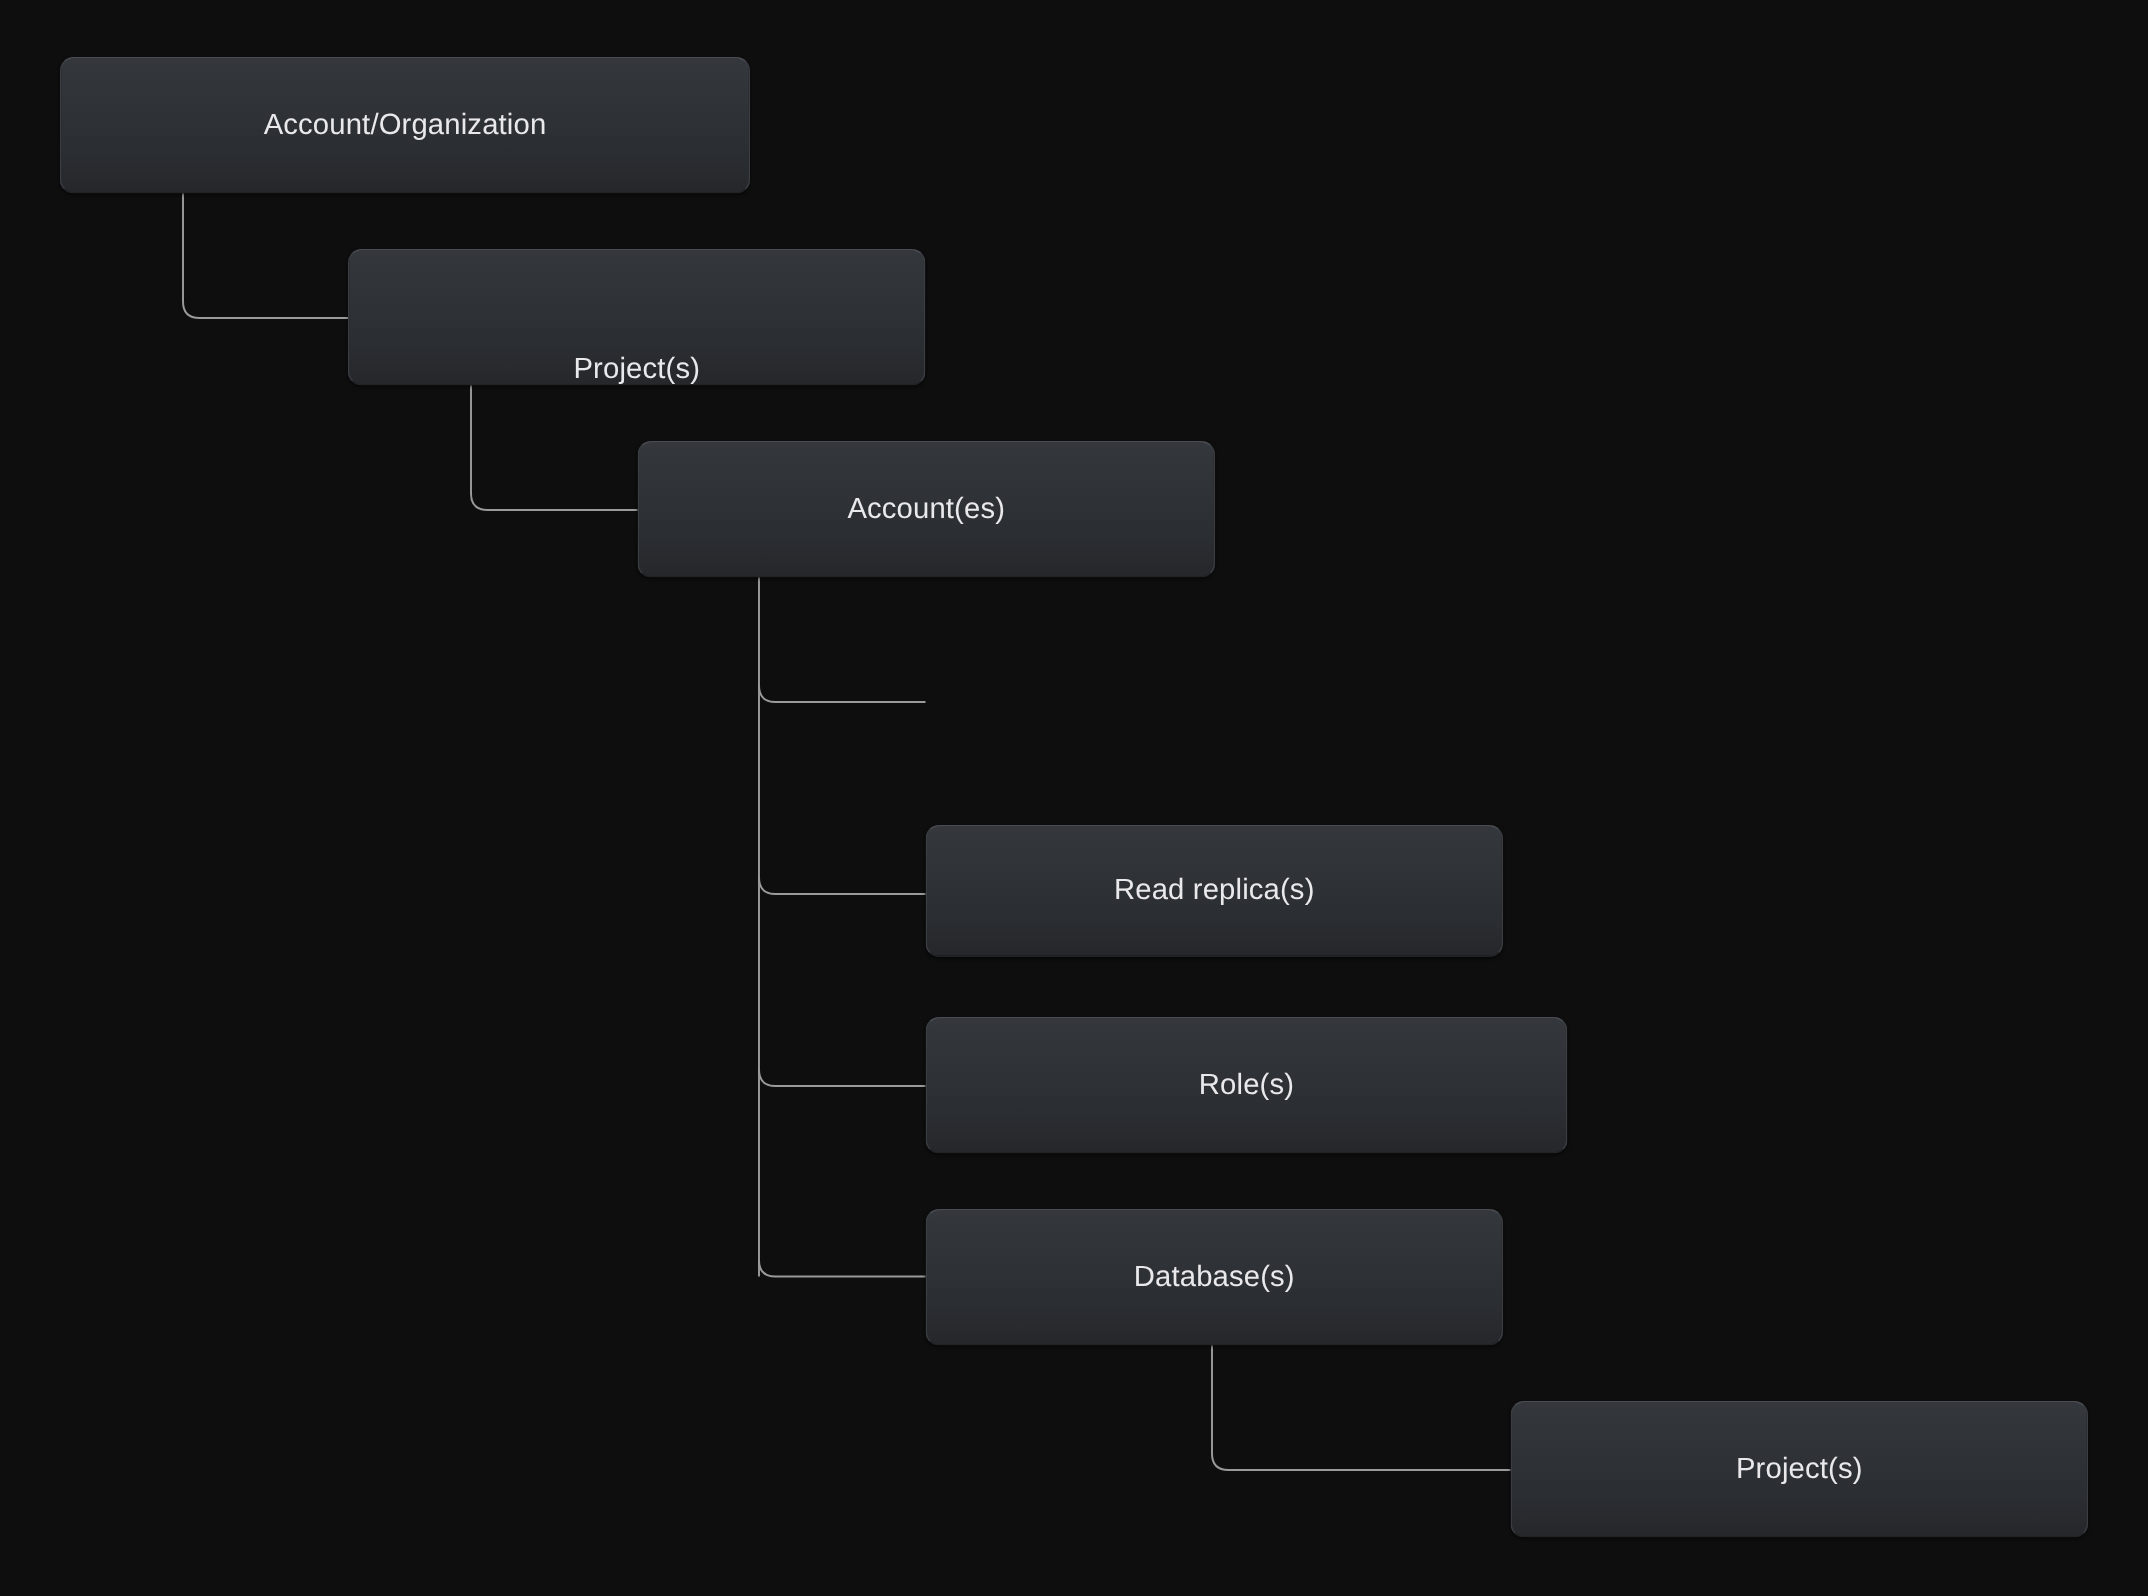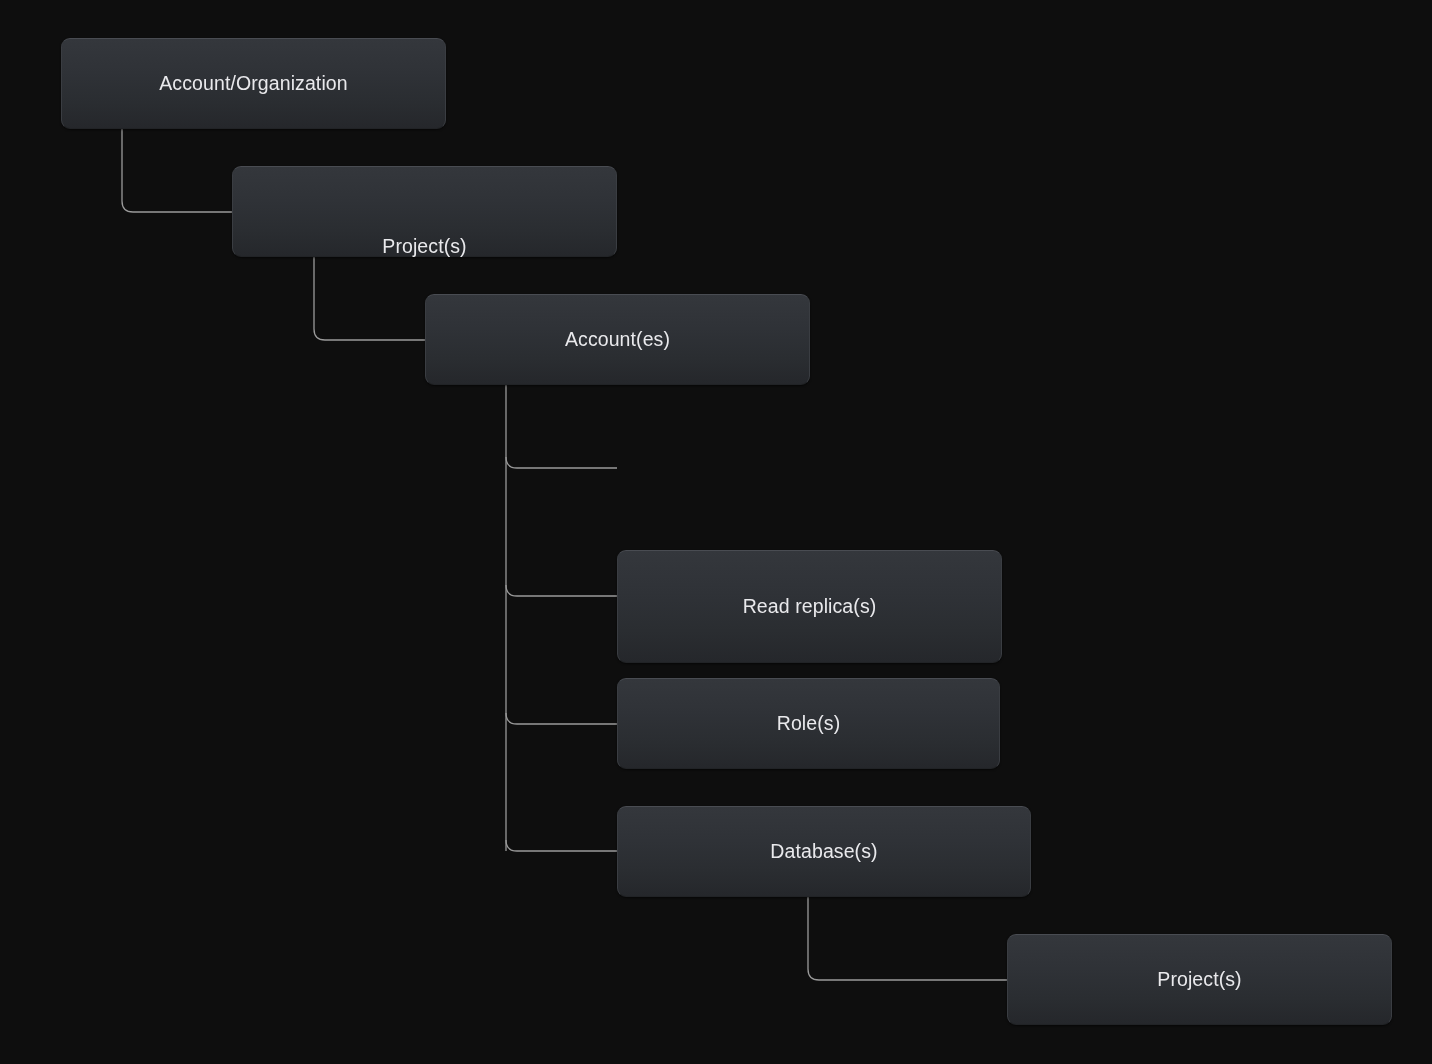--- a/index.html
+++ b/index.html
@@ -74,42 +74,42 @@
       <path d="M 506 585 Q 506 596 517 596 L 617 596"></path>
 
       <path d="M 506 713 Q 506 724 517 724 L 617 724"></path>
 
       <path d="M 506 840 Q 506 851 517 851 L 617 851"></path>
 
       <path d="M 808 897 L 808 969 Q 808 980 819 980 L 1007 980"></path>
     </g>
   </svg>
 
-  <div class="node-box" style="left:40px; top:38px; width:385px; height:91px;margin-left:21px;">
+  <div class="node-box" style="left:40px; top:38px; width:460px; height:91px;">
     <span class="node-label">Account/Organization</span>
   </div>
 
   <div class="node-box" style="left:232px; top:166px; width:385px; height:91px;align-items:flex-end;">
     <span class="node-label">Project(s)</span>
   </div>
 
   <div class="node-box" style="left:425px; top:294px; width:385px; height:91px;">
     <span class="node-label">Account(es)</span>
   </div>
 
 
-  <div class="node-box" style="left:617px; top:550px; width:385px; height:113px;">
+  <div class="node-box" style="left:617px; top:550px; width:385px; height:88px;">
     <span class="node-label">Read replica(s)</span>
   </div>
 
-  <div class="node-box" style="left:617px; top:678px; width:383px; height:91px;">
+  <div class="node-box" style="left:617px; top:678px; width:428px; height:91px;">
     <span class="node-label">Role(s)</span>
   </div>
 
-  <div class="node-box" style="left:617px; top:806px; width:414px; height:91px;">
+  <div class="node-box" style="left:617px; top:806px; width:385px; height:91px;">
     <span class="node-label">Database(s)</span>
   </div>
 
   <div class="node-box" style="left:1007px; top:934px; width:385px; height:91px;">
     <span class="node-label">Project(s)</span>
   </div>
 
 </div>
 
 </body></html>

